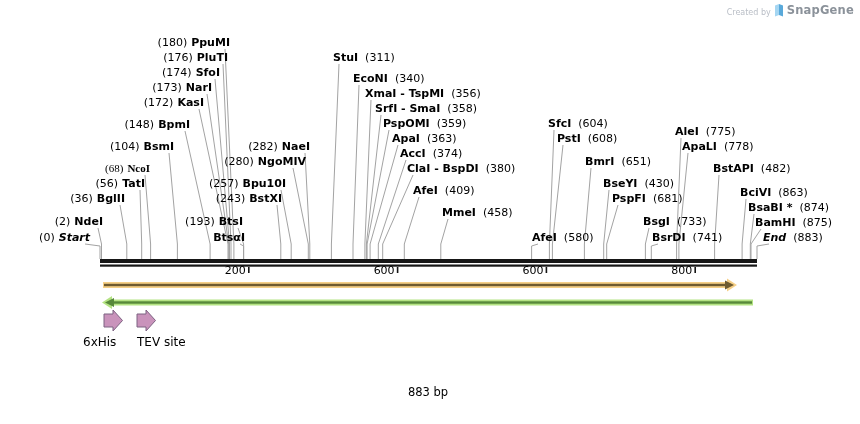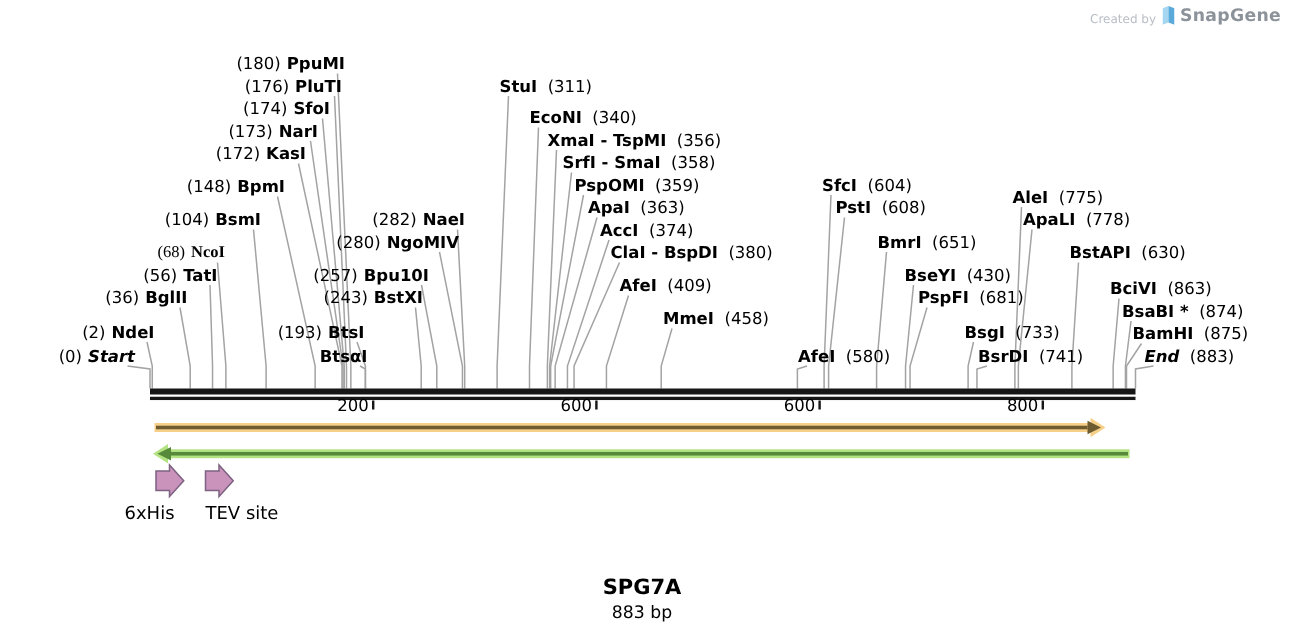--- a/index.html
+++ b/index.html
@@ -132,38 +132,37 @@
       <div class="site R" style="left: 548px; top: 117px;"><span class="nm">SfcI</span><span class="pos">(604)</span></div>
       <div class="site R" style="left: 557px; top: 132px;"><span class="nm">PstI</span><span class="pos">(608)</span></div>
       <div class="site R" style="left: 585px; top: 155px;"><span class="nm">BmrI</span><span class="pos">(651)</span></div>
       <div class="site R" style="left: 603px; top: 177px;"><span class="nm">BseYI</span><span class="pos">(430)</span></div>
       <div class="site R" style="left: 612px; top: 192px;"><span class="nm">PspFI</span><span class="pos">(681)</span></div>
       <div class="site R" style="left: 532px; top: 231px;"><span class="nm">AfeI</span><span class="pos">(580)</span></div>
       <div class="site R" style="left: 643px; top: 215px;"><span class="nm">BsgI</span><span class="pos">(733)</span></div>
       <div class="site R" style="left: 652px; top: 231px;"><span class="nm">BsrDI</span><span class="pos">(741)</span></div>
       <div class="site R" style="left: 675px; top: 125px;"><span class="nm">AleI</span><span class="pos">(775)</span></div>
       <div class="site R" style="left: 682px; top: 140px;"><span class="nm">ApaLI</span><span class="pos">(778)</span></div>
-      <div class="site R" style="left: 713px; top: 162px;"><span class="nm">BstAPI</span><span class="pos">(630)</span></div>
+      <div class="site R" style="left: 713px; top: 162px;"><span class="nm">BstAPI</span><span class="pos">(482)</span></div>
       <div class="site R" style="left: 740px; top: 186px;"><span class="nm">BciVI</span><span class="pos">(863)</span></div>
       <div class="site R" style="left: 748px; top: 201px;"><span class="nm">BsaBI *</span><span class="pos">(874)</span></div>
       <div class="site R" style="left: 755px; top: 216px;"><span class="nm">BamHI</span><span class="pos">(875)</span></div>
       <div class="site R it" style="left: 763px; top: 231px;"><span class="nm">End</span><span class="pos">(883)</span></div>
     </div>
 
   <div class="brandrow">
     <span class="createdby">Created by</span>
     <svg width="8" height="13" viewBox="0 0 8 13">
       <polygon points="0,1.5 4,0 4,11 0,12.5" fill="#a5d6f2"></polygon>
       <polygon points="4,0 8,1.5 8,12.5 4,11" fill="#59a9da"></polygon>
     </svg>
     <span class="brand">SnapGene</span>
   </div>
 
   <div class="title-block">
-    <div class="map-title">SPG7A</div>
     <div class="map-subtitle">883 bp</div>
   </div>
 <div class="ruler-num" style="right: 614.189px; top: 265px;">200</div>
     <div class="ruler-num" style="right: 465.378px; top: 265px;">600</div>
     <div class="ruler-num" style="right: 316.567px; top: 265px;">600</div>
     <div class="ruler-num" style="right: 167.757px; top: 265px;">800</div>
     <div class="feat-label" style="left: 83px; top: 335px;">6xHis</div>
     <div class="feat-label" style="left: 137px; top: 335px;">TEV site</div>
   </div>
 

